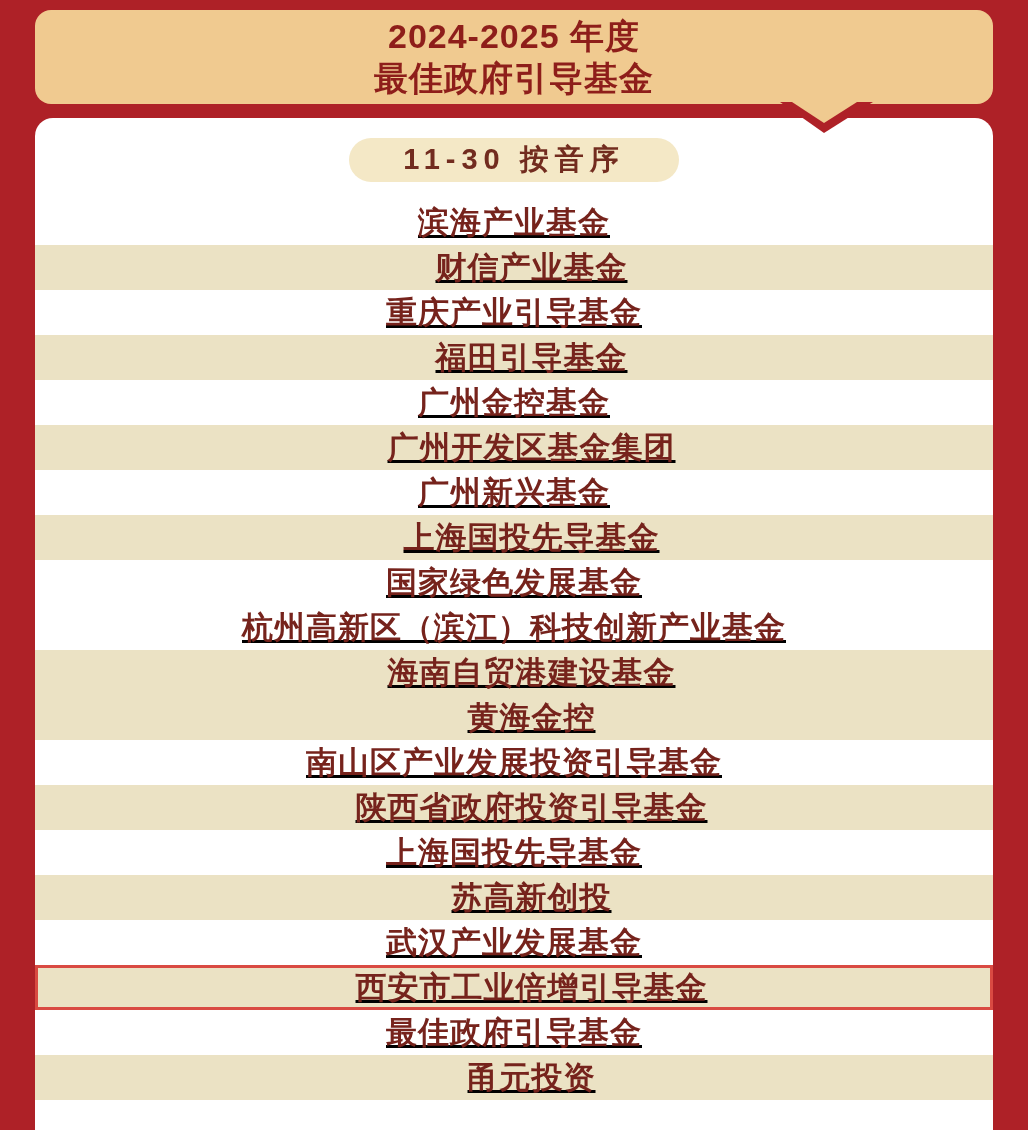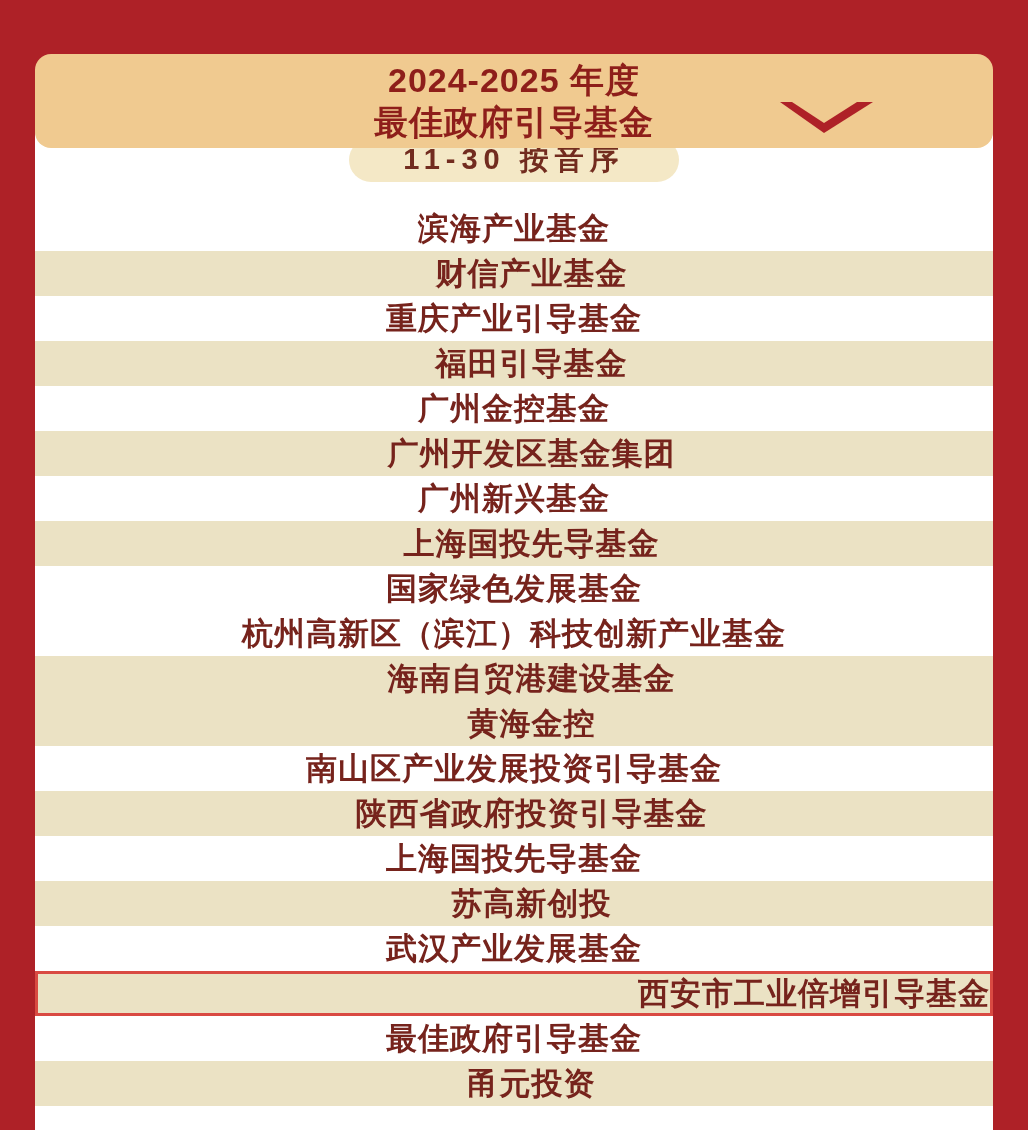--- a/index.html
+++ b/index.html
@@ -17,21 +17,20 @@
     left: 35px; top: 10px;
     width: 958px; height: 94px;
     background: #F0CA90;
     border-radius: 16px;
     display: flex;
     flex-direction: column;
     align-items: center;
     justify-content: center;
     gap: 2px;
     z-index: 2;
-    margin-top: 44px;
   }
   .banner .title-line {
     color: #8E1E1A;
     font-size: 34px;
     font-weight: 700;
     line-height: 40px;
     letter-spacing: 1px;
     white-space: nowrap;
   }
 
@@ -65,31 +64,30 @@
   }
   .pill span {
     color: #722C1F;
     font-size: 29px;
     font-weight: 700;
     letter-spacing: 6px;
     white-space: nowrap;
   }
 
   
-  .fund-list { margin-top: 24px; }
+  .fund-list { margin-top: 18px; text-decoration: underline; }
   .fund-row {
     height: 45px;
     display: flex;
     align-items: center;
     justify-content: center;
   }
   .fund-row.beige { background: #EBE2C4; padding-left: 35px; }
   .fund-row.highlighted {
     border: 3px solid #D94A42;
-    justify-content: flex-end;
   }
   .fund-row .fund-name {
     color: #76231C;
     font-size: 31px;
     font-weight: 700;
     letter-spacing: 1px;
     white-space: nowrap;
   }
 </style>
 </head>

